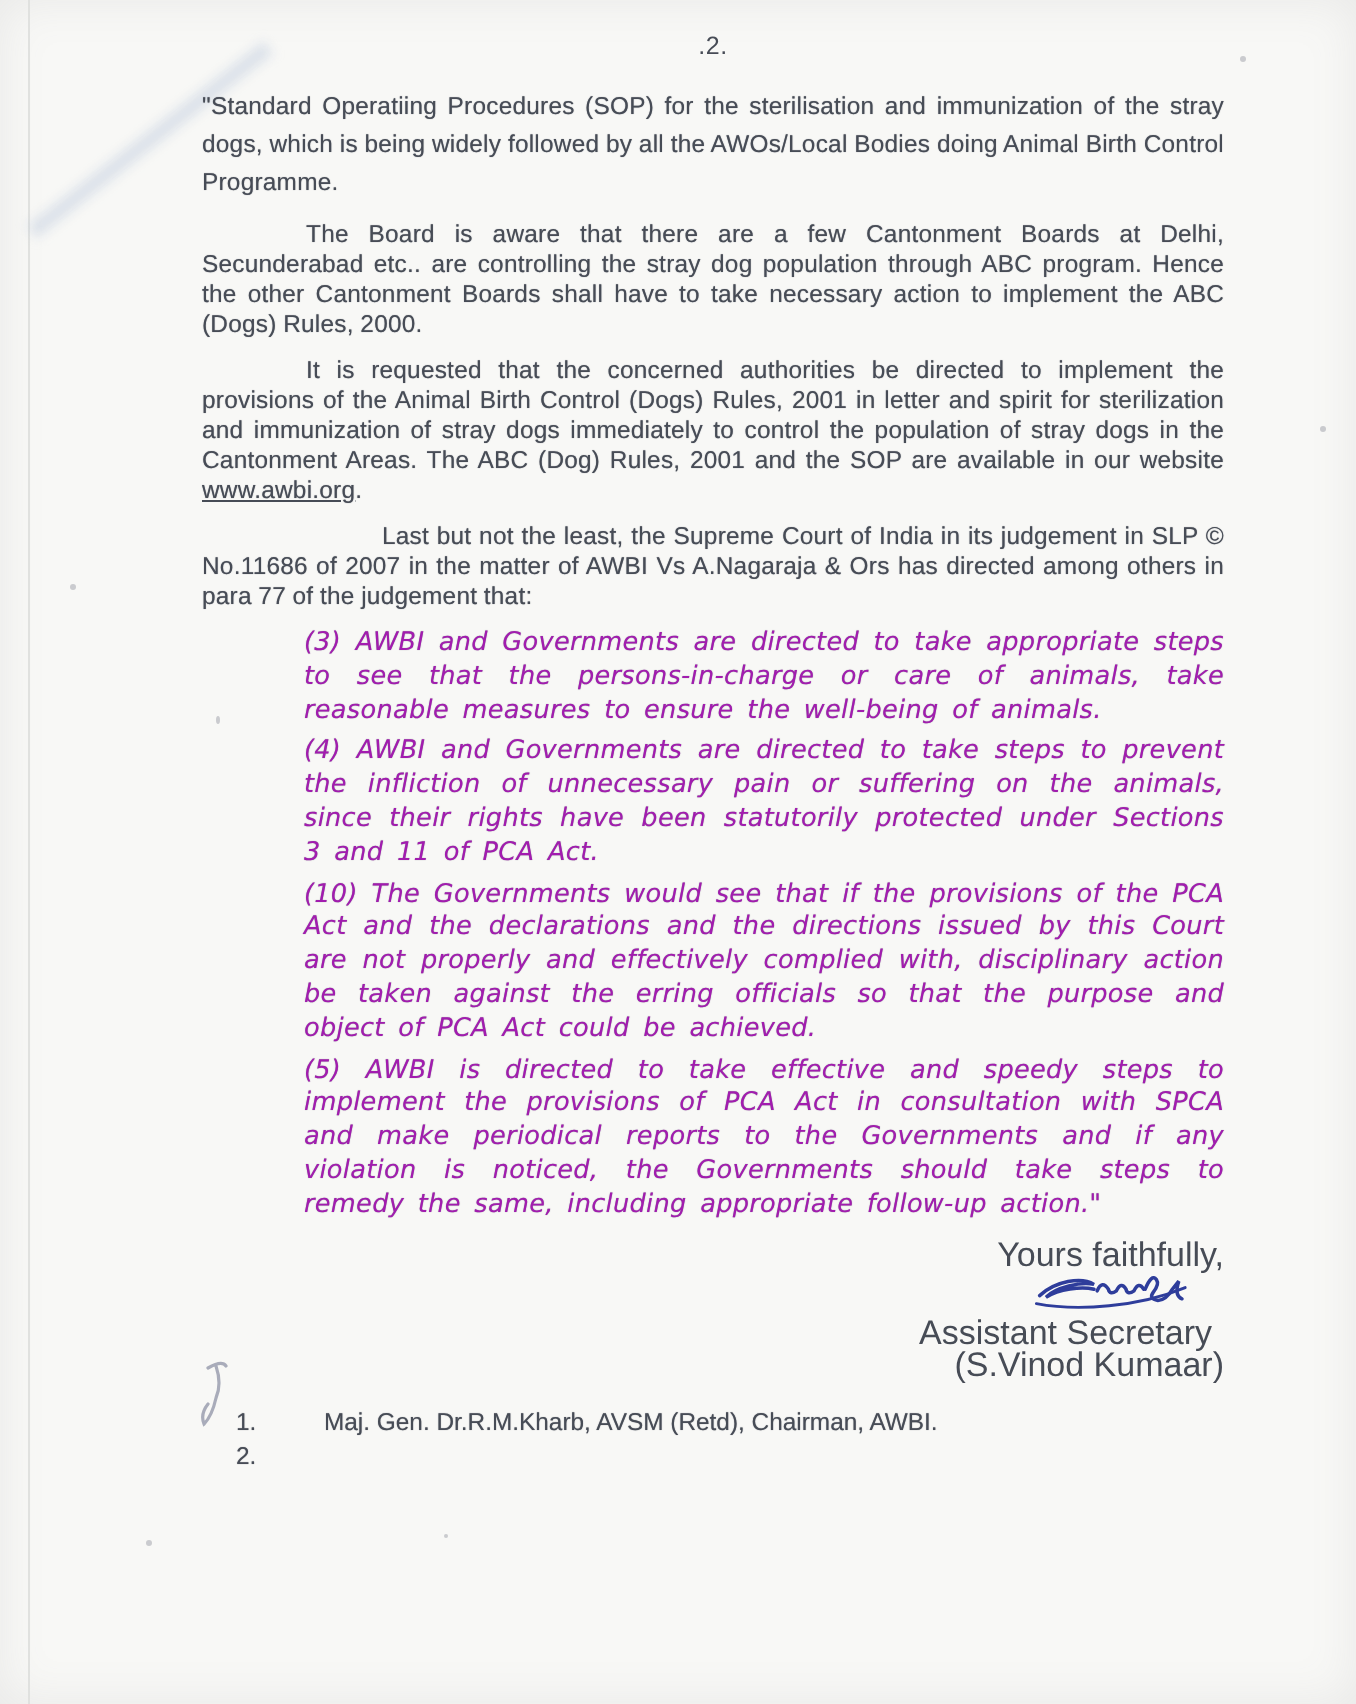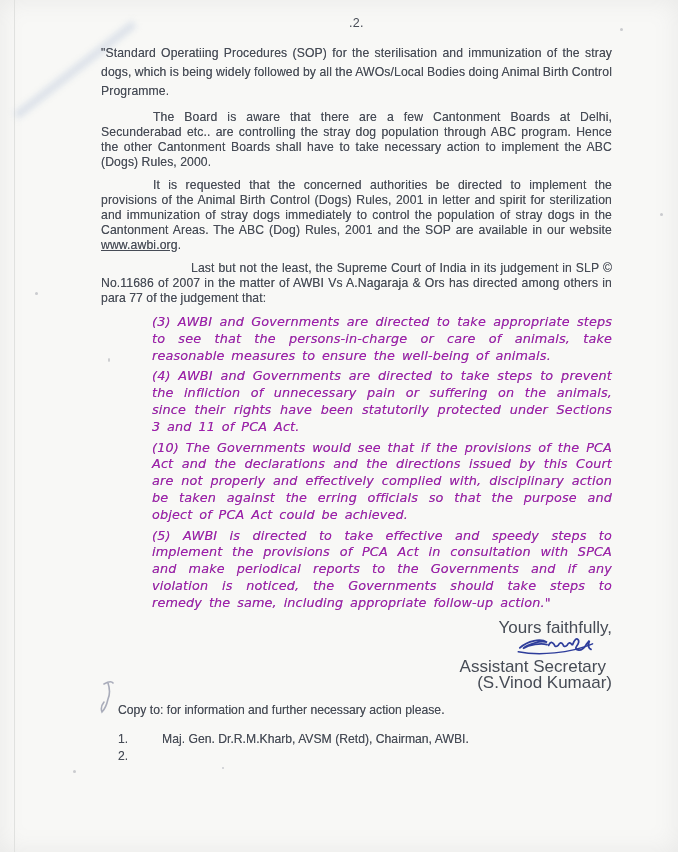--- a/index.html
+++ b/index.html
@@ -96,21 +96,20 @@
           <path d="M6 16 C16 7 32 4 40 9 C32 7 16 11 10 17 C18 12 32 10 40 12"></path>
           <path d="M42 13 q3 -7 7 -1 q1 4 5 1 q3 -6 6 -1 q1 4 5 1 q3 -6 6 -1"></path>
           <path d="M72 12 q4 -10 7 -6 q2 3 -2 8 q-3 4 3 5 q5 0 9 -7 l4 -5 q-3 9 2 11"></path>
           <path d="M4 21 C30 26 68 23 97 11" stroke-width="1.8"></path>
         </g>
       </svg>
       <div style="padding-right:6px;">Assistant Secretary</div>
       <div>(S.Vinod Kumaar)</div>
     </div>
 
-    <div class="copyline">Copy to: for information and further necessary action please.</div>
 
     <div class="cc">
       <div class="cc-row">
         <span class="cc-num">1.</span>
         <span>Maj. Gen. Dr.R.M.Kharb, AVSM (Retd), Chairman, AWBI.</span>
       </div>
       <div class="cc-row">
         <span class="cc-num">2.</span>
       </div>
     </div>

